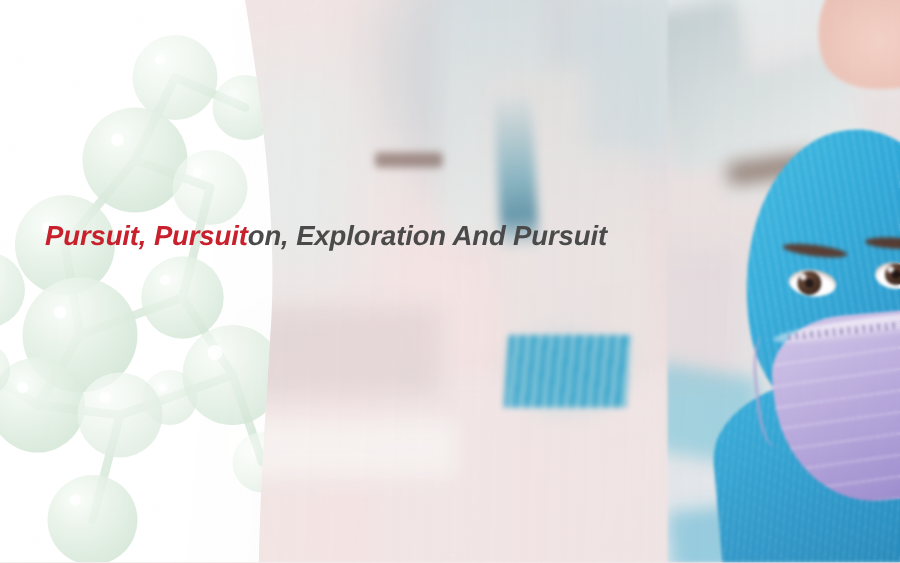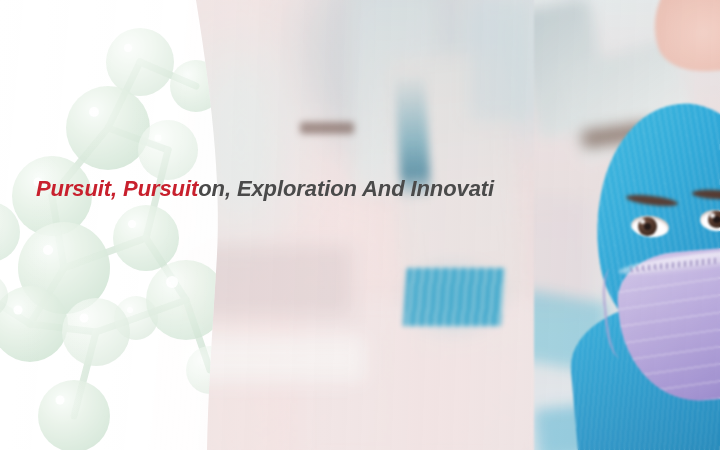--- a/index.html
+++ b/index.html
@@ -481,18 +481,18 @@
         <circle cx="60" cy="400" r="4.5"></circle>
         <circle cx="130" cy="310" r="3"></circle>
         <circle cx="158" cy="138" r="3.5"></circle>
       </g>
     </svg>
   </div>
 
   <div class="copy">
 
 
-    <p class="subhead"><span class="seg-accent">Pursuit, Pursuit</span><span class="seg-dark">on, Exploration And Innovati</span></p>
+    <p class="subhead"><span class="seg-accent">Pursuit, Pursuit</span><span class="seg-dark">on, Exploration And Pursuit</span></p>
 
 
   </div>
 
 </div>
 
 </body></html>

